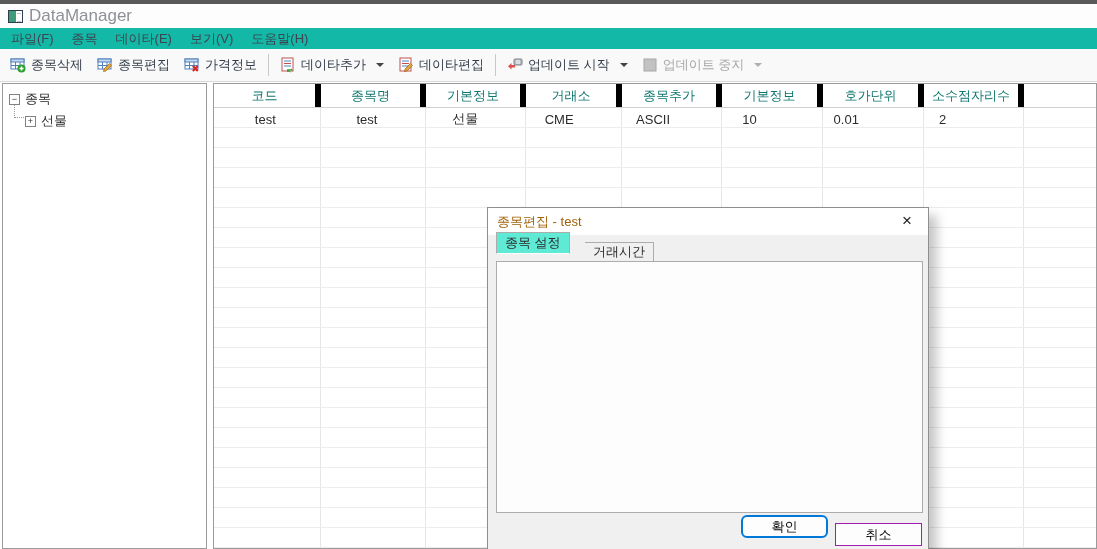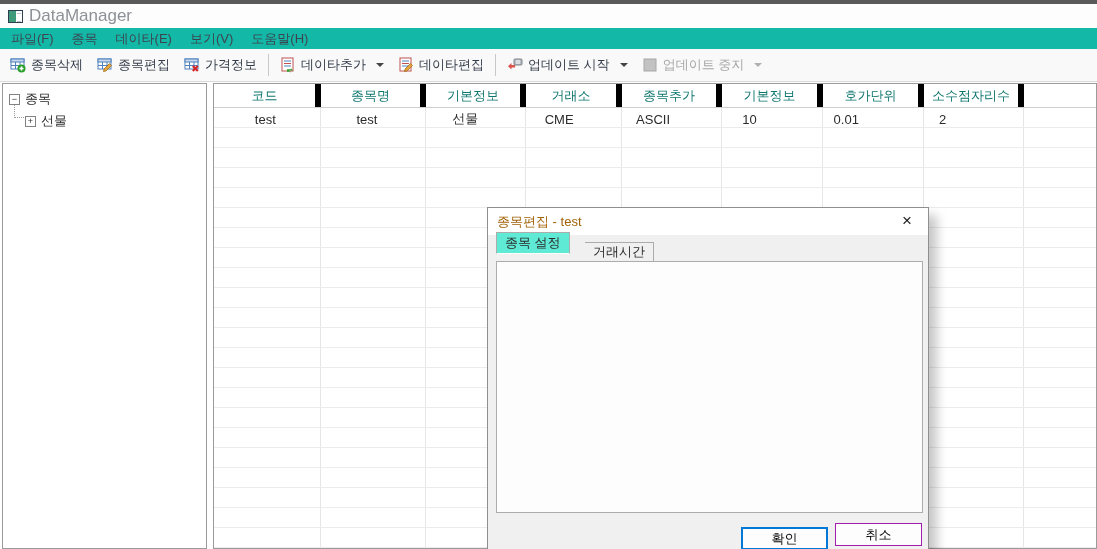--- a/index.html
+++ b/index.html
@@ -279,21 +279,21 @@
       <span>10</span>
       <span class="chev"></span>
     </div>
 
     <span class="fld-label" style="top:247px;">호가단위</span>
     <input class="txt" style="top: 244px; width: 151px;" value="0,01">
 
     <span class="fld-label" style="top:273px;">소수점 자리수</span>
     <input class="txt" style="top: 270px; width: 151px;" value="2">
 
-    <div class="dlg-btn default" style="left:253px; top:319px;">
+    <div class="dlg-btn default" style="left:253px; top:307px;border-radius:6px;">
       <span>확인</span>
     </div>
     <div class="dlg-btn" style="left:347px; top:315px;">
       <span>취소</span>
     </div>
   </div>
 
 </div>
 
 </body></html>

